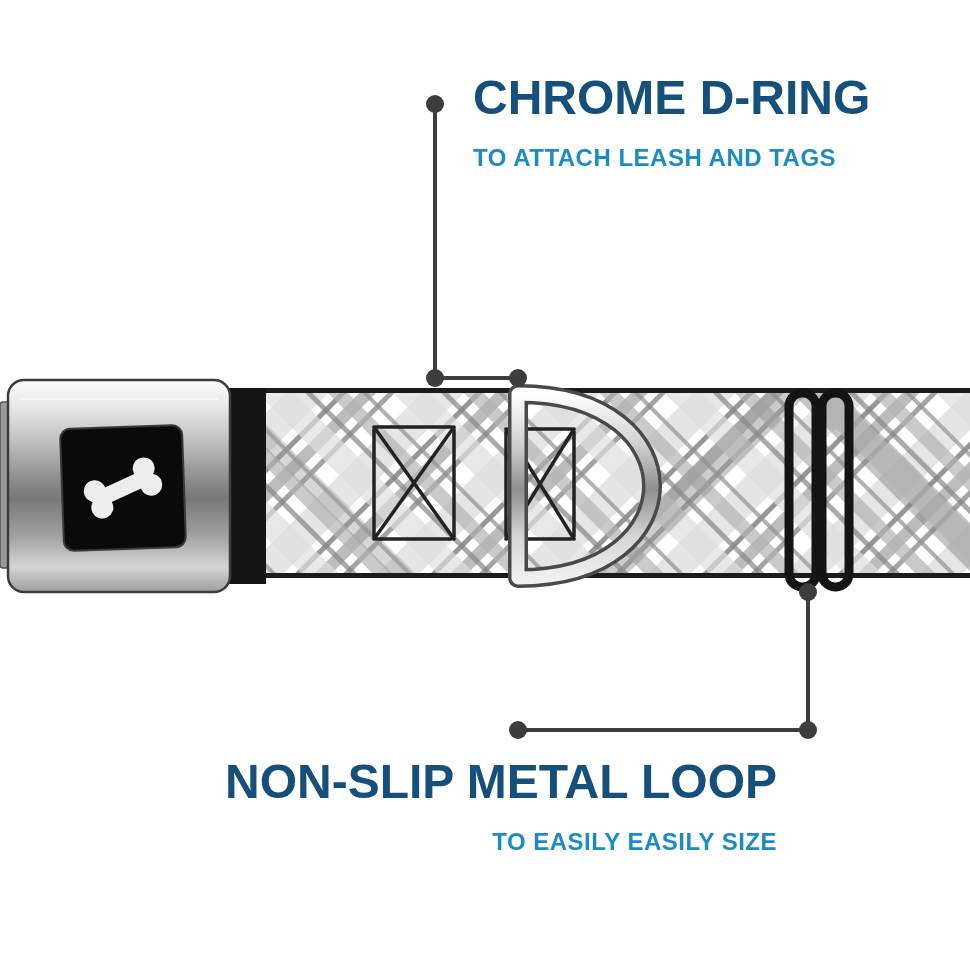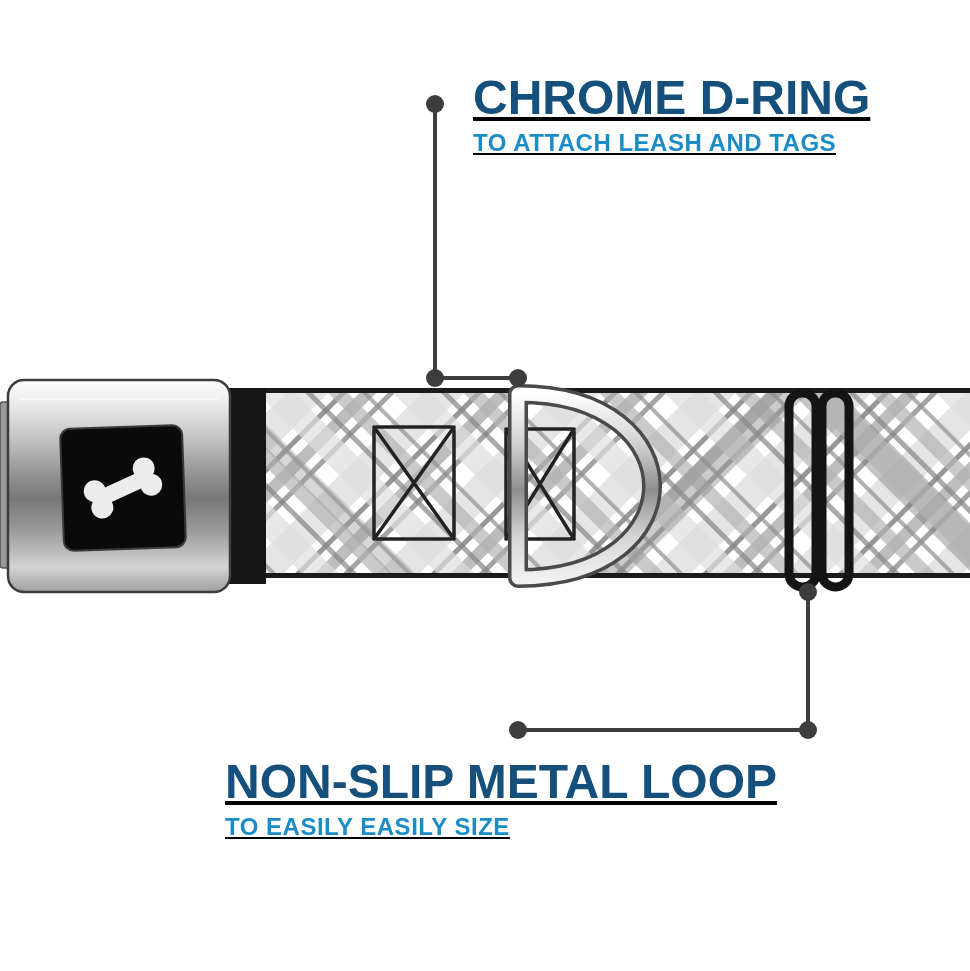--- a/index.html
+++ b/index.html
@@ -4,39 +4,39 @@
 <style>
   html, body { margin: 0; padding: 0; background: #ffffff; }
   .stage {
     position: relative;
     width: 970px;
     height: 971px;
     background: #ffffff;
     overflow: hidden;
     font-family: "Liberation Sans", sans-serif;
   }
-  .annotation { position: absolute; text-decoration: underline; }
+  .annotation { position: absolute; }
   .annotation .title {
     font-size: 48px;
     font-weight: bold;
     letter-spacing: 0px;
     line-height: 1.0;
     color: var(--title, #14507b);
     white-space: nowrap;
   }
   .annotation .subtitle {
-    margin-top: 7px;
+    margin-top: 22px;
     font-size: 24px;
     font-weight: bold;
     letter-spacing: 0.5px;
     color: var(--subtitle, #1b8cc6);
     white-space: nowrap;
   }
   .annotation-top { left: 473px; top: 74px; }
-  .annotation-bottom { left: 225px; top: 758px; }
+  .annotation-bottom { left: 225px; top: 758px; text-align: right; }
   .collar-svg { position: absolute; left: 0; top: 0; width: 970px; height: 971px; }
   .callout-stroke { stroke: var(--callout, #3d3d3d); stroke-width: 4px; }
   .callout-fill { fill: var(--callout, #3d3d3d); }
 </style>
 </head>
 <body>
 
 <div class="stage">
 
   <div class="annotation annotation-top">

